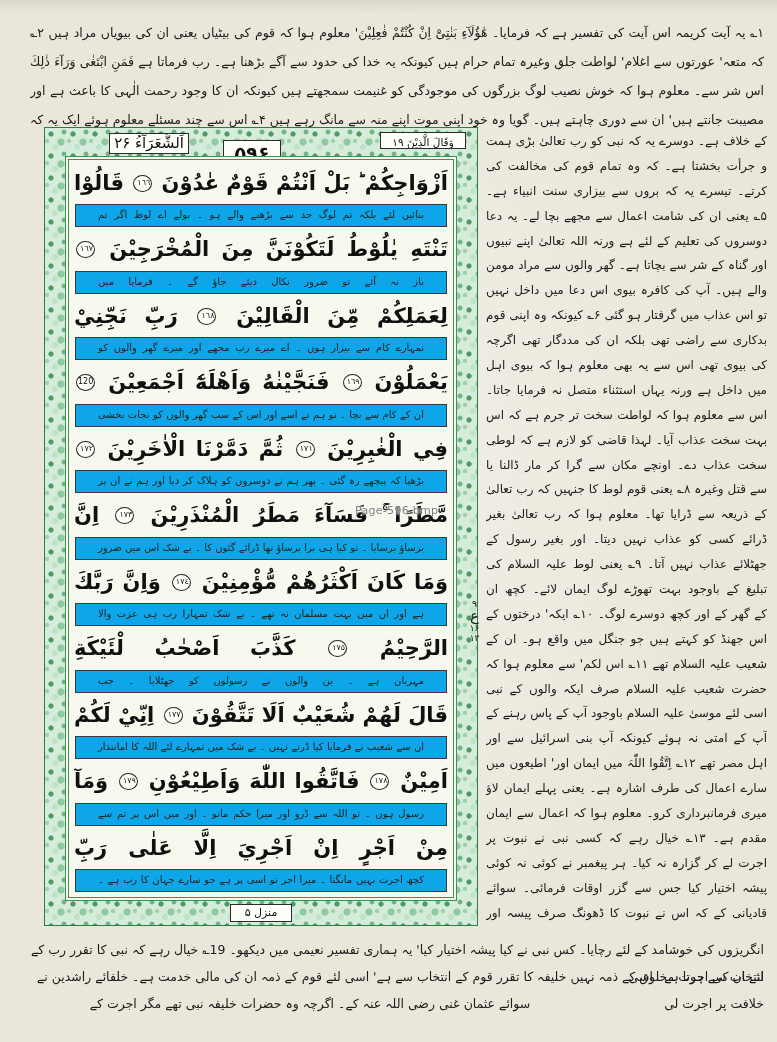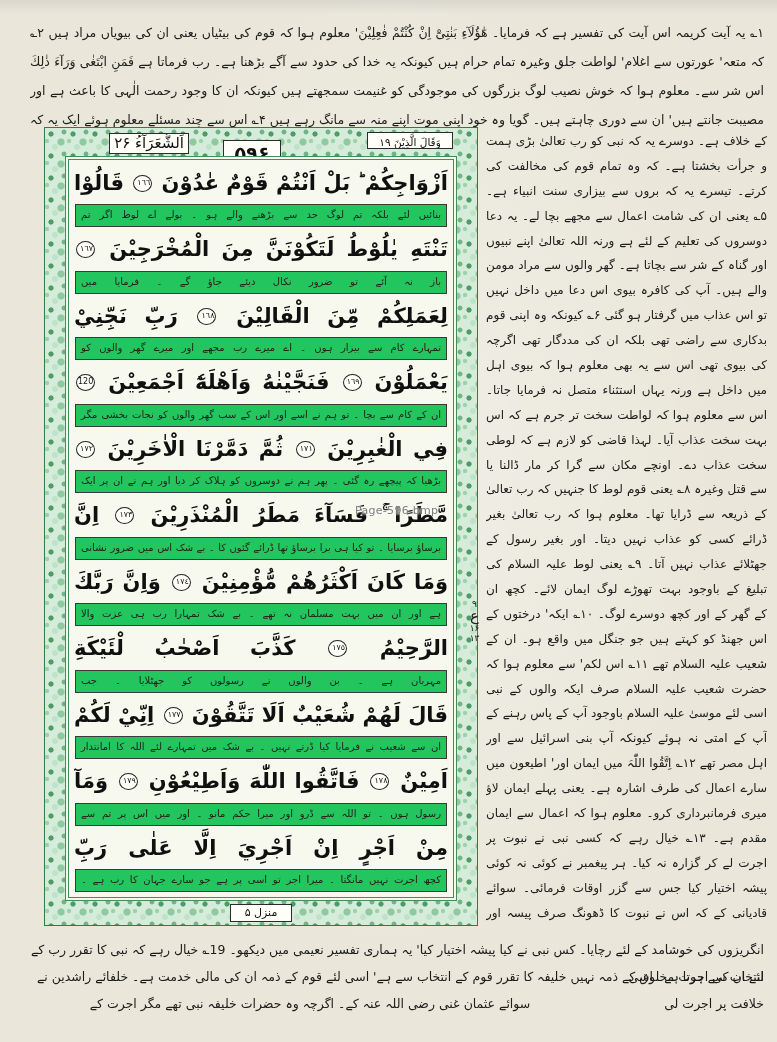--- a/index.html
+++ b/index.html
@@ -46,36 +46,36 @@
     padding:3px 5px;box-sizing:border-box;
   }
   .verse-pair{display:flex;flex-direction:column;flex:1;justify-content:space-between;}
   .arabic-line{
     direction:rtl;text-align:justify;text-align-last:justify;
     font-size:21px;font-weight:700;height:40px;line-height:40px;
     overflow:hidden;color:#101010;letter-spacing:0;
   }
   .urdu-line{
     direction:rtl;text-align:justify;text-align-last:justify;
-    height:21px;line-height:19px;border:1px solid #3a3a3a;background:#22c55e;
-    font-size:10px;padding:0 5px;margin:1px 1px 2px 1px;overflow:hidden;color:#23231f;
+    height:21px;line-height:19px;border:1px solid #3a3a3a;background:#0ea5e9;
+    font-size:10px;padding:0 22px;margin:1px 1px 2px 1px;overflow:hidden;color:#23231f;
   }
   .ayah-num{
     display:inline-block;min-width:15px;height:15px;line-height:14px;
     border:1px solid #222;border-radius:50%;font-size:8px;font-weight:400;
     text-align:center;vertical-align:5px;background:#fffef9;padding:0 1px;margin:0 2px;
   }
   
   .badge{
     position:absolute;background:#fffef9;border:1px solid #2b2b2b;
     text-align:center;color:#111;box-sizing:border-box;overflow:hidden;
   }
   .badge.surah{left:64px;top:5px;width:80px;height:21px;font-size:15px;line-height:19px;}
   .badge.pageno{left:178px;top:12px;width:58px;height:27px;font-size:19px;line-height:25px;font-weight:700;}
-  .badge.juz{right:24px;top:4px;width:86px;height:17px;font-size:10.5px;line-height:18px;}
+  .badge.juz{right:11px;top:4px;width:86px;height:17px;font-size:10.5px;line-height:18px;}
   .badge.manzil{left:50%;transform:translateX(-50%);bottom:3px;width:62px;height:18px;font-size:11px;line-height:16px;}
   
   .ruku{
     position:absolute;left:465px;top:599px;width:19px;text-align:center;
     font-size:9px;line-height:10px;color:#1d1d1d;
   }
   .ruku .ain{font-size:15px;line-height:14px;display:block;}
   
   .watermark{
     position:absolute;left:355px;top:504px;font-size:11px;color:#7d7d7d;

